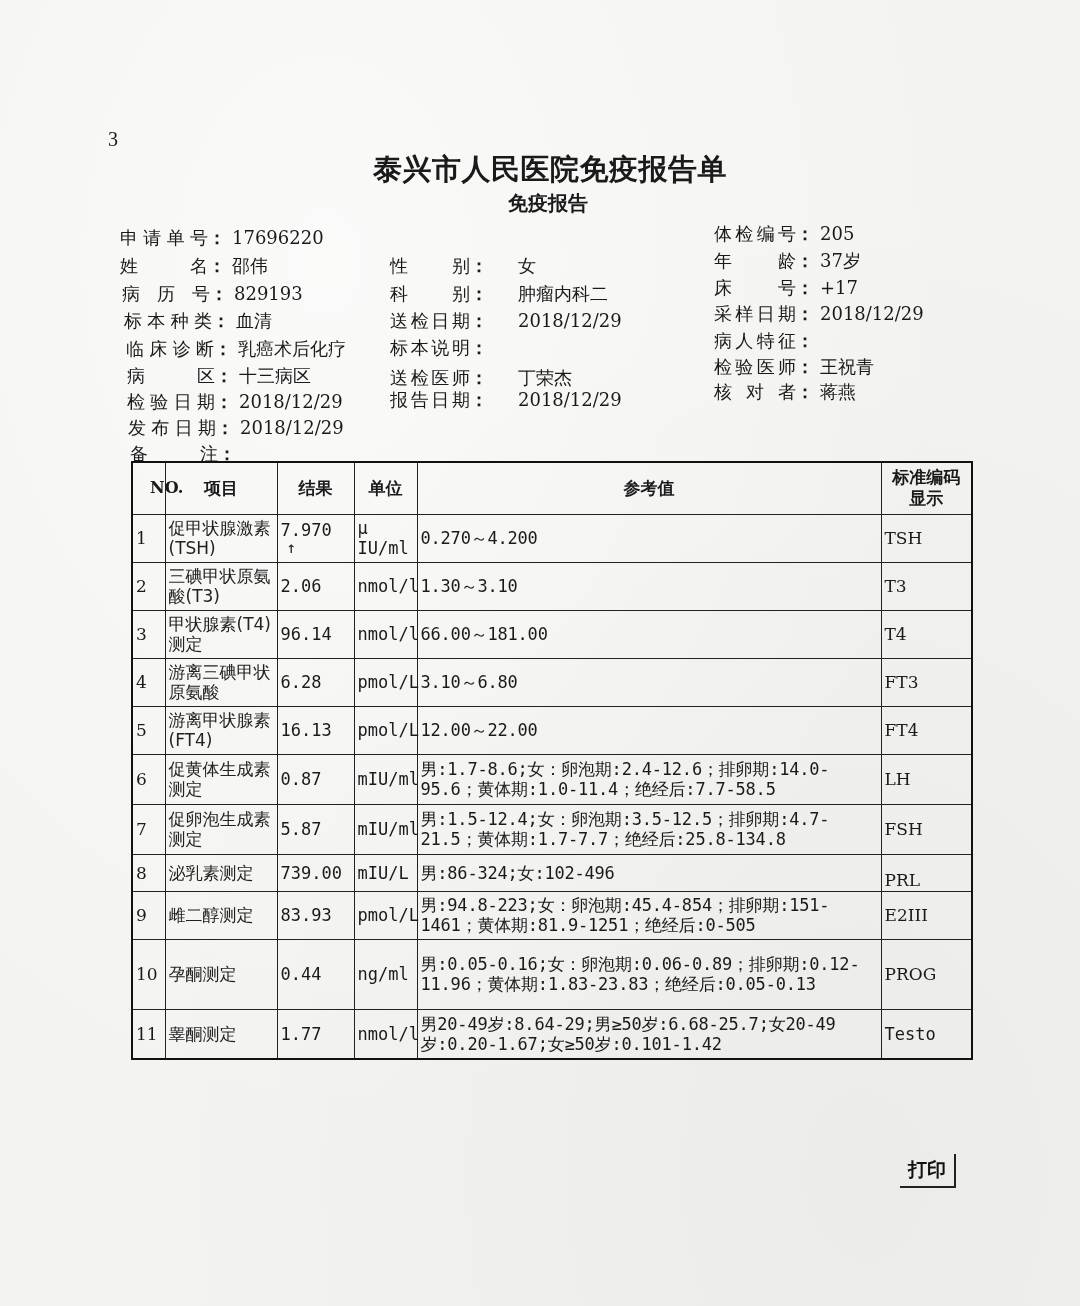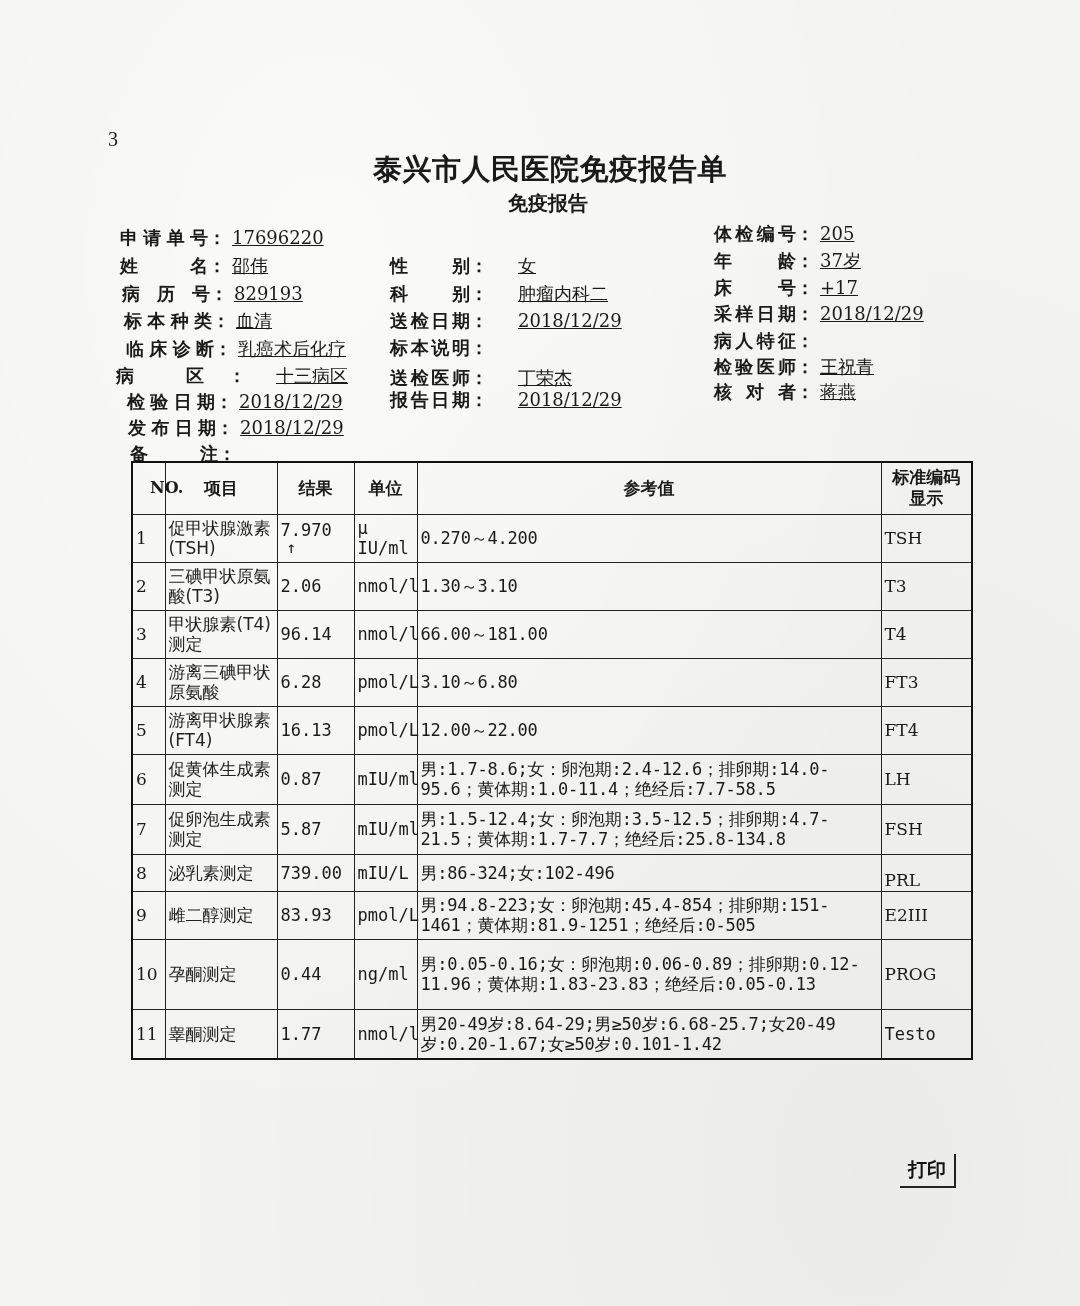--- a/index.html
+++ b/index.html
@@ -30,25 +30,25 @@
   }
   .subtitle {
     position: absolute; left: 0; width: 1096px; top: 190px; text-align: center;
     font-family: "DejaVu Sans", sans-serif; font-size: 20px; font-weight: bold;
   }
   .field {
     position: absolute; display: flex; align-items: baseline;
     font-size: 18px; white-space: nowrap;
   }
   .field .lbl {
-    font-family: "DejaVu Sans", sans-serif; font-weight: bold;
+    font-family: "DejaVu Sans", sans-serif; font-weight: normal;
     display: inline-block; text-align: justify; text-align-last: justify;
   }
   .field .colon { font-family: "DejaVu Sans", sans-serif; font-weight: bold; margin-right: 6px; }
-  .field .val { font-family: "DejaVu Serif", serif; text-decoration: underline; }
+  .field .val { font-family: "DejaVu Serif", serif; }
   .field .val.cn { font-family: "DejaVu Sans", sans-serif; }
   .col1 .lbl { width: 88px; }
   .col2 .lbl { width: 80px; }
   .col3 .lbl { width: 82px; }
 
   table.results {
     position: absolute; left: 131px; top: 461px; width: 840px;
     border-collapse: collapse; table-layout: fixed;
     border: 2px solid #111;
   }
@@ -107,21 +107,21 @@
   <div class="field col1" style="left:124px;top:309px;">
     <span class="lbl">标本种类</span>
       <span class="colon">：</span>
     <span class="val cn">血清</span>
   </div>
   <div class="field col1" style="left:126px;top:337px;">
     <span class="lbl">临床诊断</span>
       <span class="colon">：</span>
     <span class="val cn">乳癌术后化疗</span>
   </div>
-  <div class="field col1" style="left:116px;top:364px;gap:24px;">
+  <div class="field col1" style="left:127px;top:364px;">
     <span class="lbl">病区</span>
       <span class="colon">：</span>
     <span class="val cn">十三病区</span>
   </div>
   <div class="field col1" style="left:127px;top:390px;">
     <span class="lbl">检验日期</span>
       <span class="colon">：</span>
     <span class="val">2018/12/29</span>
   </div>
   <div class="field col1" style="left:128px;top:416px;justify-content:flex-end;">

